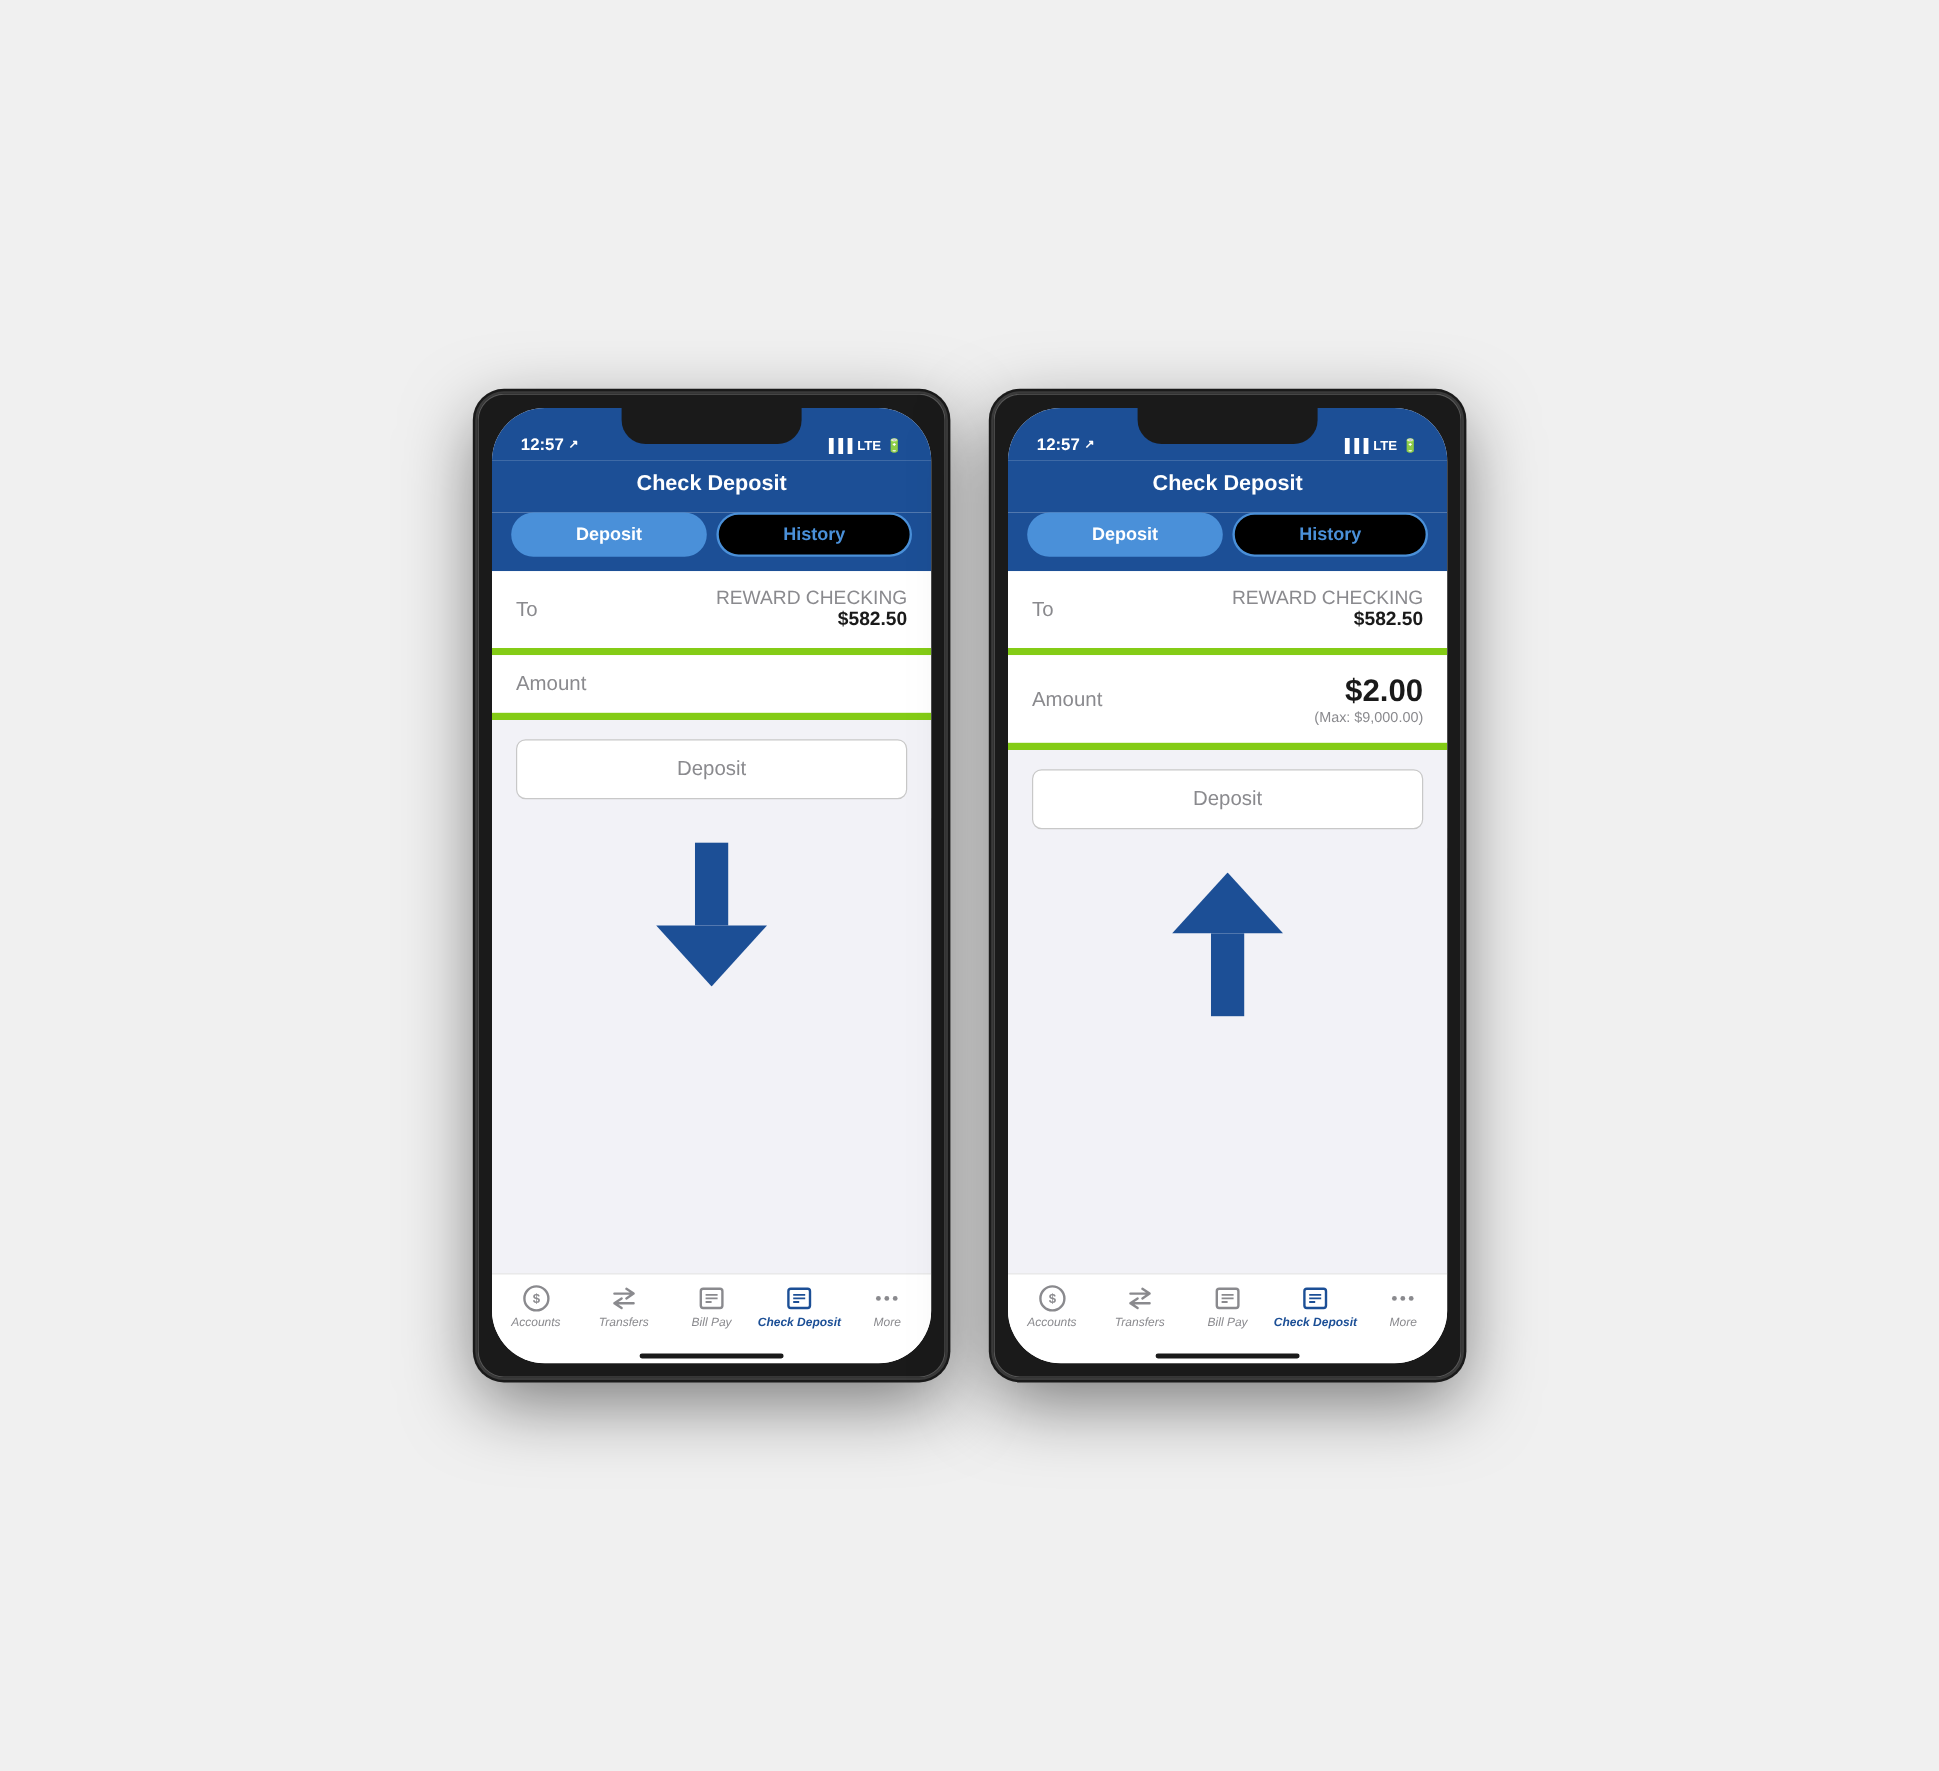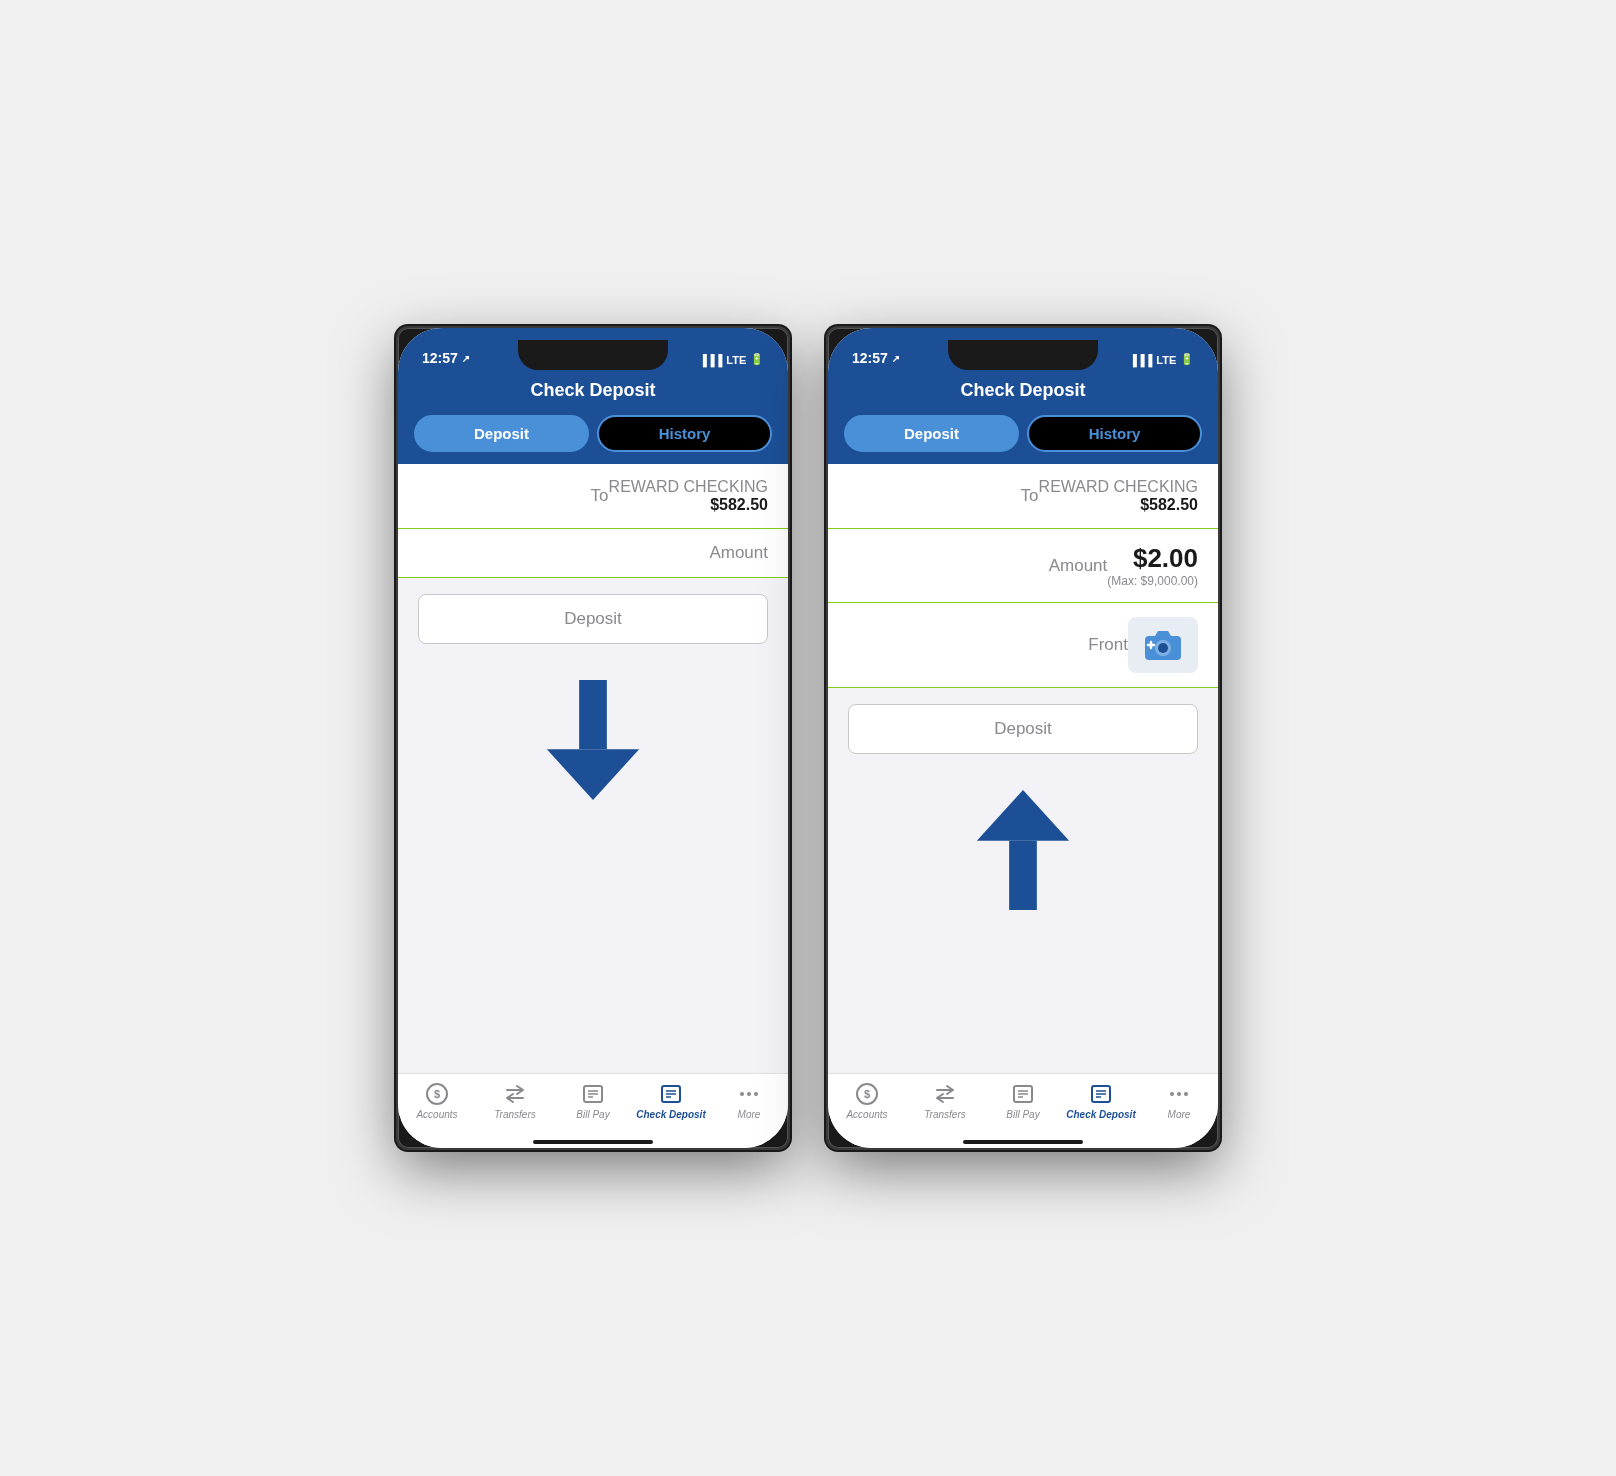--- a/index.html
+++ b/index.html
@@ -12,21 +12,22 @@
       font-family: -apple-system, BlinkMacSystemFont, 'Helvetica Neue', Arial, sans-serif;
       gap: 40px;
       padding: 40px 20px;
     }
 
     
     .phone {
       width: 390px;
       height: 820px;
       background: #1a1a1a;
-      border-radius: 10px;
+      border-radius: 22px;
+      padding: 12px;
       box-shadow:
         0 0 0 2px #3a3a3a,
         0 0 0 4px #1a1a1a,
         0 20px 60px rgba(0,0,0,0.5),
         inset 0 0 0 1px #555;
       position: relative;
     }
 
     .phone-screen {
       width: 100%;
@@ -107,25 +108,25 @@
 
     .tab-btn.inactive {
       background: #000000;
       color: #4a90d9;
       border-color: #4a90d9;
     }
 
     
     .form-row {
       display: flex;
-      justify-content: flex-end;
+      justify-content: space-between;
       align-items: center;
       padding: 14px 20px;
       background: white;
-      border-bottom: 1px solid #84cc16;
+      border-bottom: 6px solid #84cc16;
     }
 
     .row-label {
       font-size: 17px;
       color: #8a8a8e;
     }
 
     .row-value-block {
       text-align: right;
     }
@@ -399,37 +400,20 @@
     </div>
 
     <div class="form-row">
       <span class="row-label">Amount</span>
       <div class="row-value-block">
         <div class="row-value-amount-small">$2.00</div>
         <div class="row-value-max">(Max: $9,000.00)</div>
       </div>
     </div>
 
-    <div class="form-row">
-      <span class="row-label">Front</span>
-      <div class="camera-box">
-        <svg width="40" height="34" viewBox="0 0 40 34">
-
-          <rect x="2" y="8" width="36" height="24" rx="4" fill="#4a90d9"></rect>
-
-          <circle cx="20" cy="20" r="8" fill="white" opacity="0.3"></circle>
-          <circle cx="20" cy="20" r="5" fill="#1c4f96"></circle>
-
-          <path d="M12 8 L15 3 L25 3 L28 8" fill="#4a90d9"></path>
-
-          <line x1="8" y1="14" x2="8" y2="20" stroke="white" stroke-width="2.5" stroke-linecap="round"></line>
-          <line x1="5" y1="17" x2="11" y2="17" stroke="white" stroke-width="2.5" stroke-linecap="round"></line>
-        </svg>
-      </div>
-    </div>
 
     <div class="gray-area">
 
       <div class="deposit-btn-container">
         <div class="deposit-btn">
           <span>Deposit</span>
         </div>
       </div>
 
       <div class="arrow-container">

